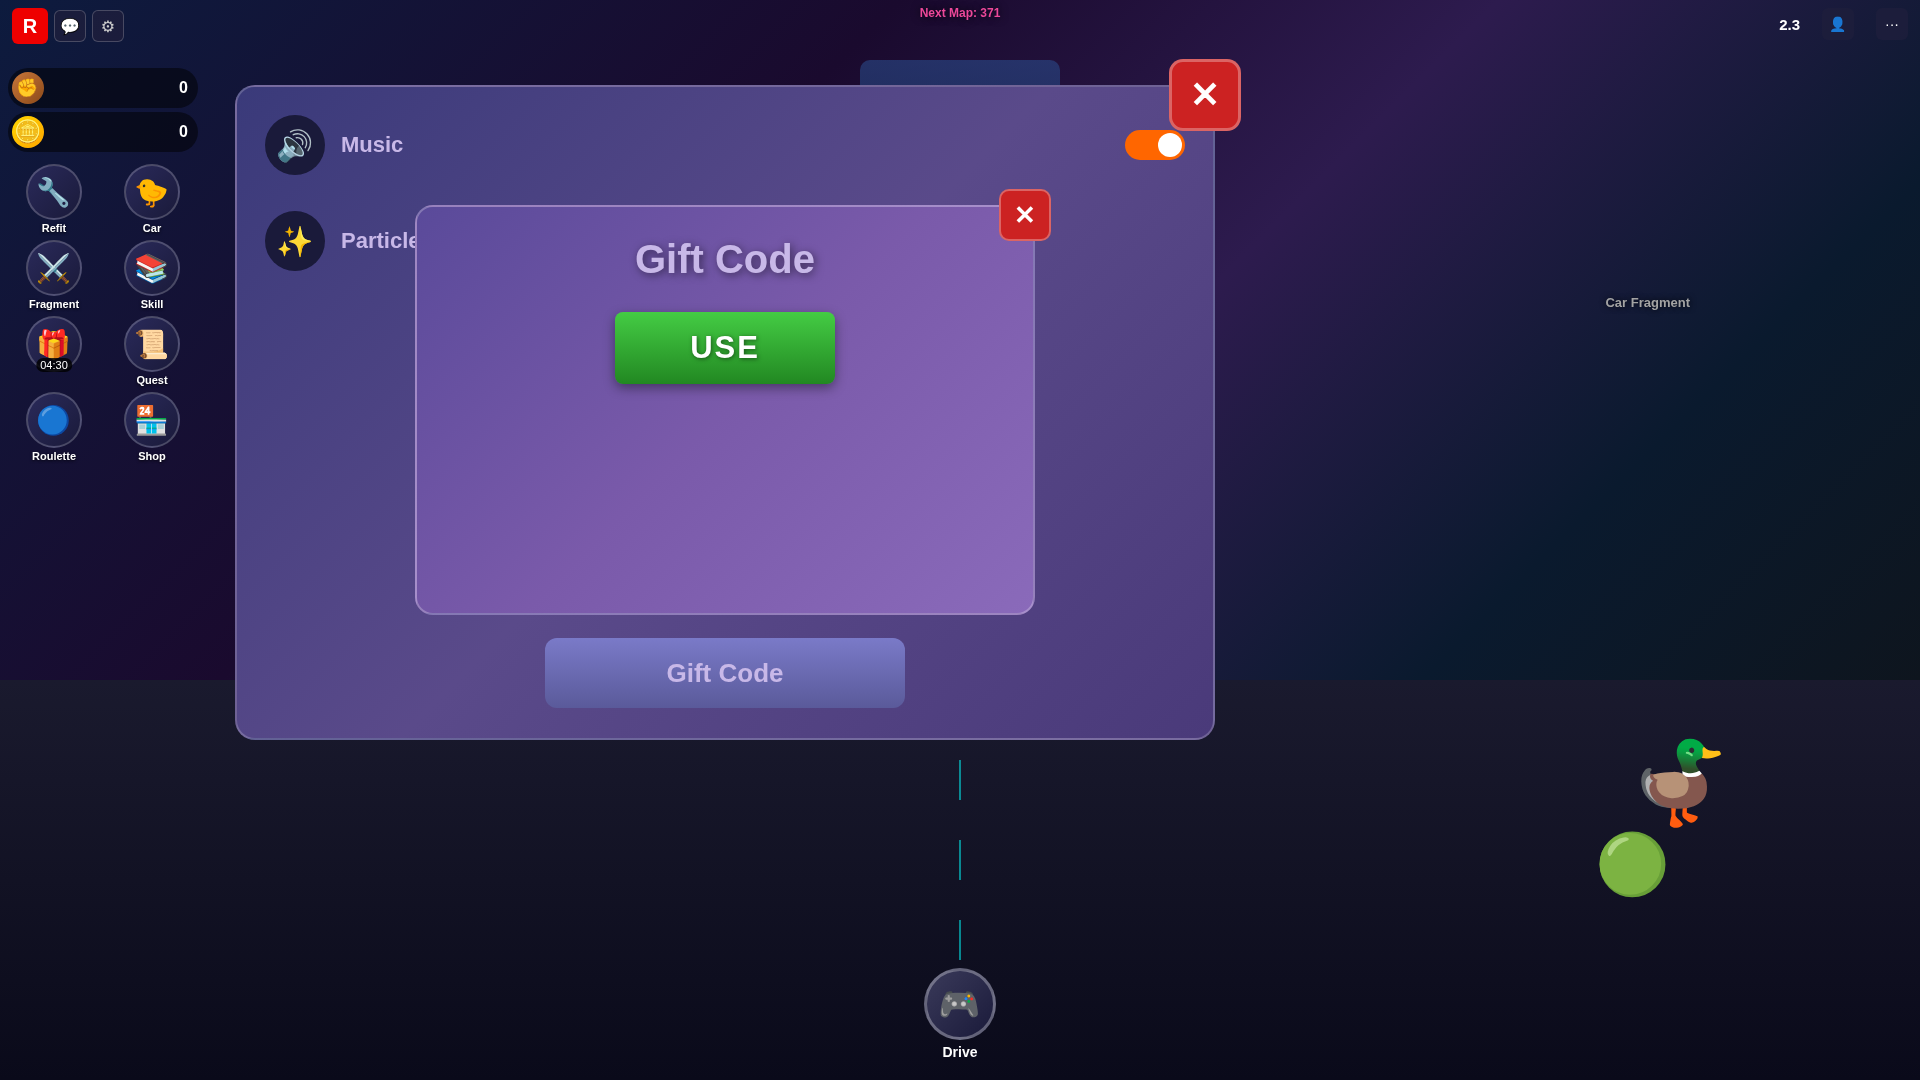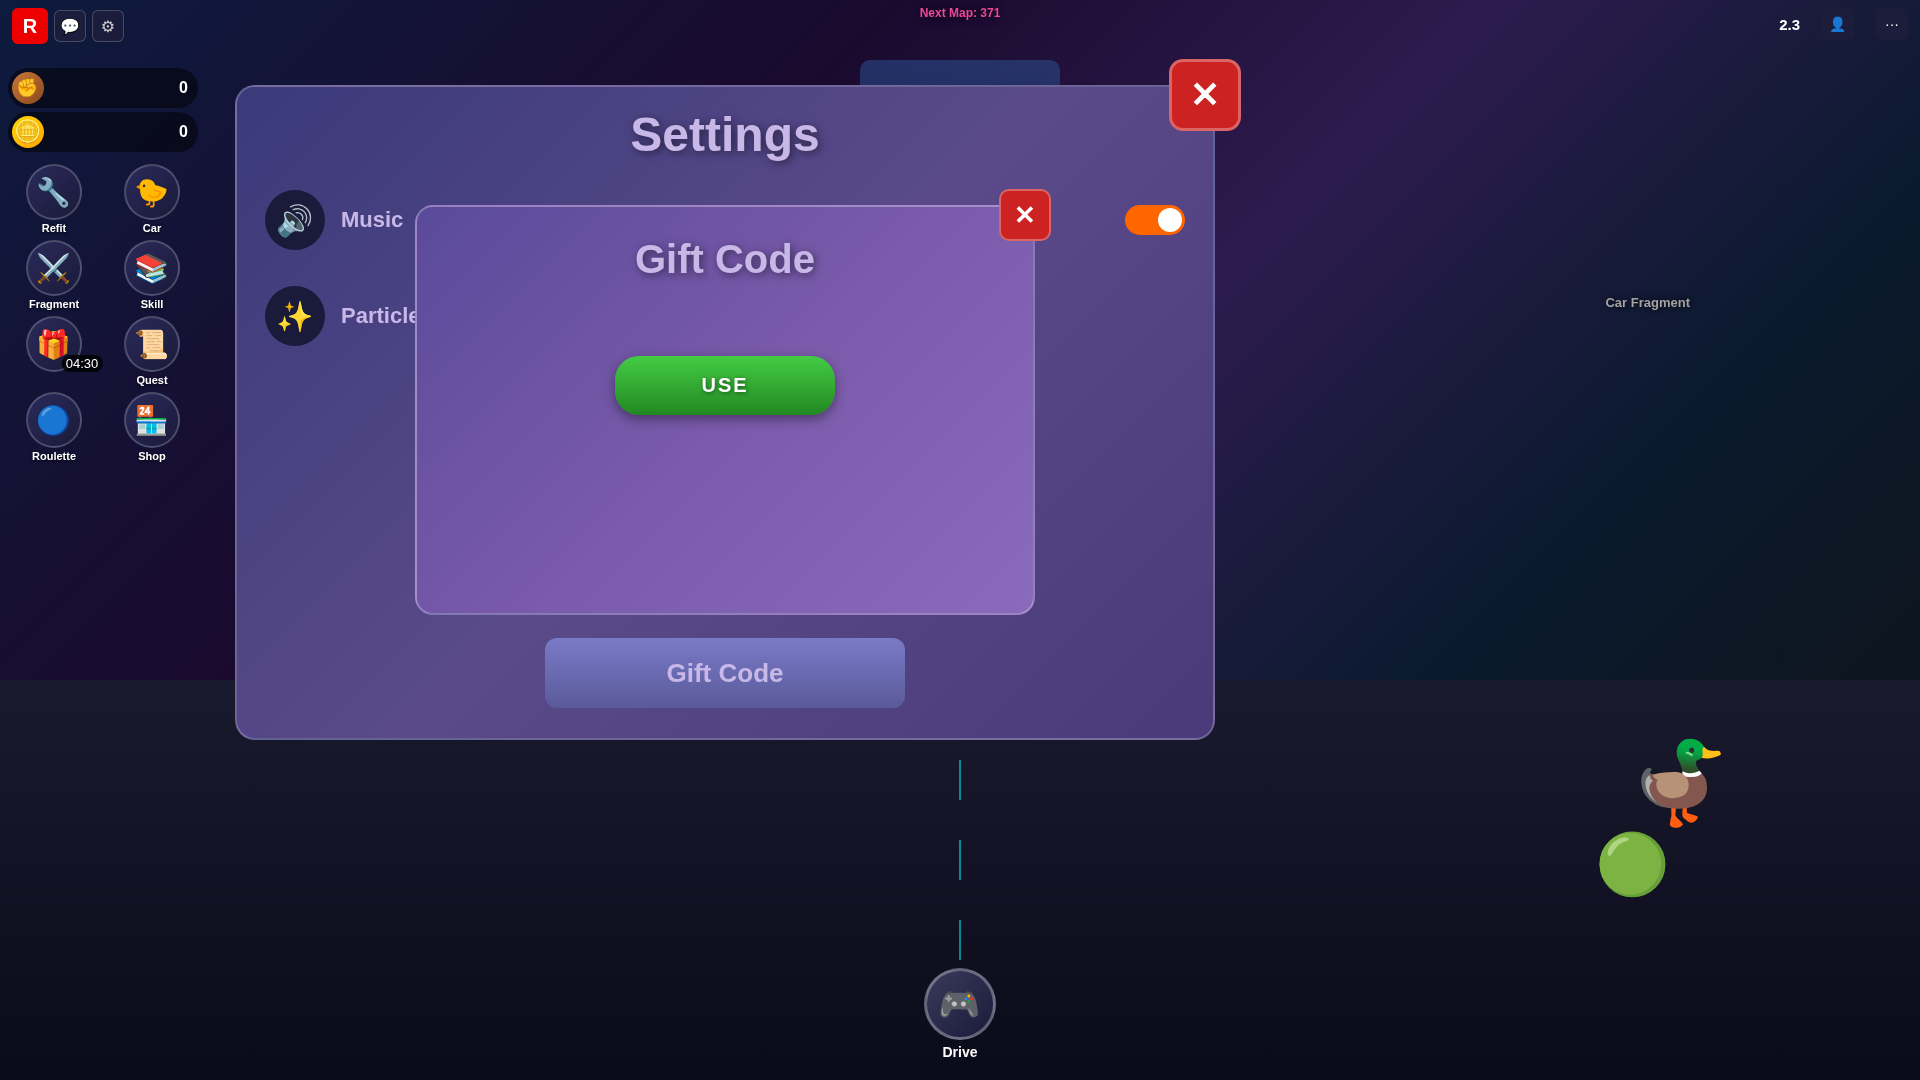--- a/index.html
+++ b/index.html
@@ -188,25 +188,24 @@
       text-shadow: 0 1px 3px rgba(0,0,0,0.8);
     }
 
     .timer-badge {
       position: absolute;
       bottom: -2px;
       left: 50%;
       transform: translateX(-50%);
       background: rgba(0,0,0,0.8);
       color: white;
-      font-size: 13px;
+      font-size: 11px;
       padding: 1px 4px;
       border-radius: 8px;
       white-space: nowrap;
-      margin-left: 28px;
     }
 
     
     .settings-panel {
       position: absolute;
       left: 235px;
       top: 85px;
       width: 980px;
       height: 655px;
       background: linear-gradient(135deg, #3a3a7a 0%, #5a4a8a 50%, #4a3a7a 100%);
@@ -313,30 +312,29 @@
 
     .gift-code-input::placeholder {
       color: #6a6a9a;
     }
 
     .use-button {
       width: 220px;
       padding: 18px;
       background: linear-gradient(to bottom, #44cc44, #228822);
       border: none;
-      border-radius: 24px;
-      color: white;
-      font-size: 20px;
+      border-radius: 8px;
+      color: white;
+      font-size: 31px;
       font-weight: 900;
       font-family: 'Arial Black', Arial, sans-serif;
       cursor: pointer;
       letter-spacing: 2px;
       text-shadow: 1px 1px 4px rgba(0,0,0,0.5);
       box-shadow: 0 4px 12px rgba(0,0,0,0.4);
-      margin-top: 44px;
     }
 
     
     .gift-code-bottom-btn {
       position: absolute;
       left: 555px;
       bottom: 110px;
       width: 360px;
       height: 70px;
       background: linear-gradient(to bottom, #7a7ac8, #5a5a9a);
@@ -570,21 +568,20 @@
     <div class="sidebar-btn">
       <div class="sidebar-btn-icon">🏪</div>
       <span class="sidebar-btn-label">Shop</span>
     </div>
   </div>
 </div>
 
 <div class="settings-panel" style="position:absolute; left:235px; top:85px;">
   <div class="close-btn-main">✕</div>
 
-  <h1 class="settings-title">Settings</h1>
 
   <div class="settings-row">
     <div class="settings-icon-circle">🔊</div>
     <span class="settings-row-label">Music</span>
     <div class="toggle-switch">
       <div class="toggle-knob"></div>
     </div>
   </div>
 
   <div class="settings-row">

